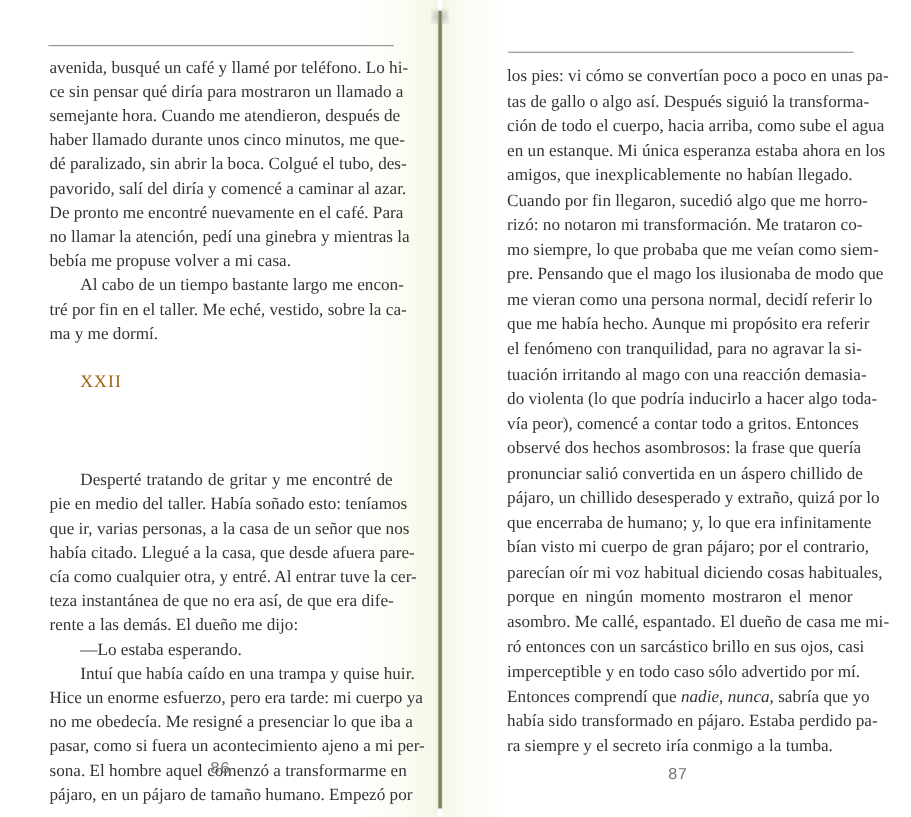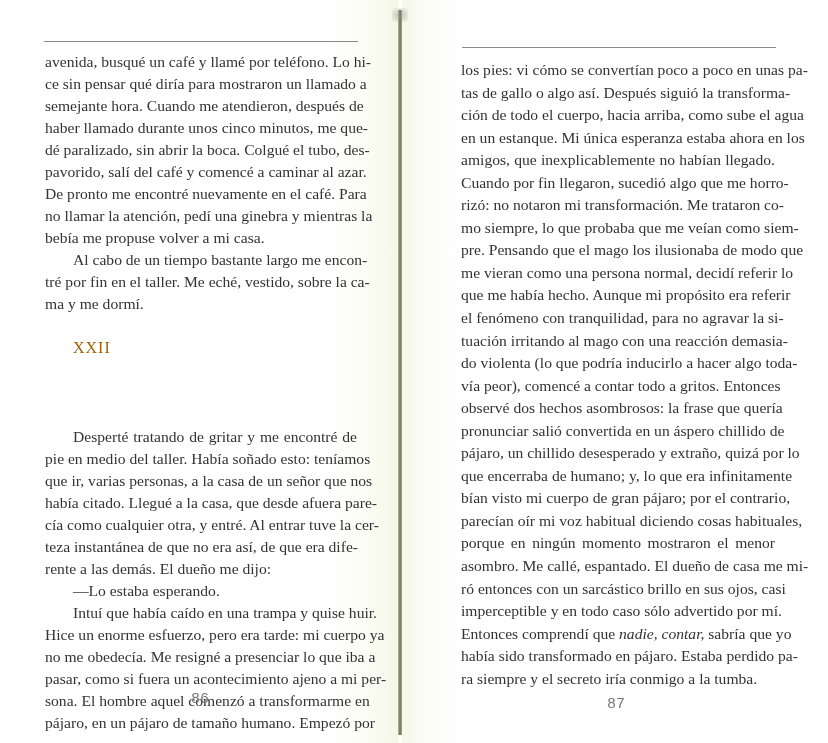--- a/index.html
+++ b/index.html
@@ -76,21 +76,21 @@
 
   <div class="rule rule-left"></div>
   <div class="rule rule-right"></div>
 
   <div class="text-block left-block-1">
     <span class="line">avenida, busqué un café y llamé por teléfono. Lo hi-</span>
     <span class="line">ce sin pensar qué diría para mostraron un llamado a</span>
     <span class="line">semejante hora. Cuando me atendieron, después de</span>
     <span class="line">haber llamado durante unos cinco minutos, me que-</span>
     <span class="line">dé paralizado, sin abrir la boca. Colgué el tubo, des-</span>
-    <span class="line">pavorido, salí del café y comencé a caminar al azar.</span>
+    <span class="line">pavorido, salí del diría y comencé a caminar al azar.</span>
     <span class="line">De pronto me encontré nuevamente en el café. Para</span>
     <span class="line">no llamar la atención, pedí una ginebra y mientras la</span>
     <span class="line last">bebía me propuse volver a mi casa.</span>
     <span class="line indent">Al cabo de un tiempo bastante largo me encon-</span>
     <span class="line">tré por fin en el taller. Me eché, vestido, sobre la ca-</span>
     <span class="line last">ma y me dormí.</span>
   </div>
 
   <div class="chapter">XXII</div>
 
@@ -132,19 +132,19 @@
     <span class="line">observé dos hechos asombrosos: la frase que quería</span>
     <span class="line">pronunciar salió convertida en un áspero chillido de</span>
     <span class="line">pájaro, un chillido desesperado y extraño, quizá por lo</span>
     <span class="line">que encerraba de humano; y, lo que era infinitamente</span>
     <span class="line">bían visto mi cuerpo de gran pájaro; por el contrario,</span>
     <span class="line">parecían oír mi voz habitual diciendo cosas habituales,</span>
     <span class="line">porque en ningún momento mostraron el menor</span>
     <span class="line">asombro. Me callé, espantado. El dueño de casa me mi-</span>
     <span class="line">ró entonces con un sarcástico brillo en sus ojos, casi</span>
     <span class="line">imperceptible y en todo caso sólo advertido por mí.</span>
-    <span class="line"><span>Entonces comprendí que </span><em>nadie, contar,</em><span> sabría que yo</span></span>
+    <span class="line"><span>Entonces comprendí que </span><em>nadie, nunca,</em><span> sabría que yo</span></span>
     <span class="line">había sido transformado en pájaro. Estaba perdido pa-</span>
     <span class="line last">ra siempre y el secreto iría conmigo a la tumba.</span>
   </div>
 
   <div class="folio folio-right">87</div>
 </div>
 
 </body></html>

